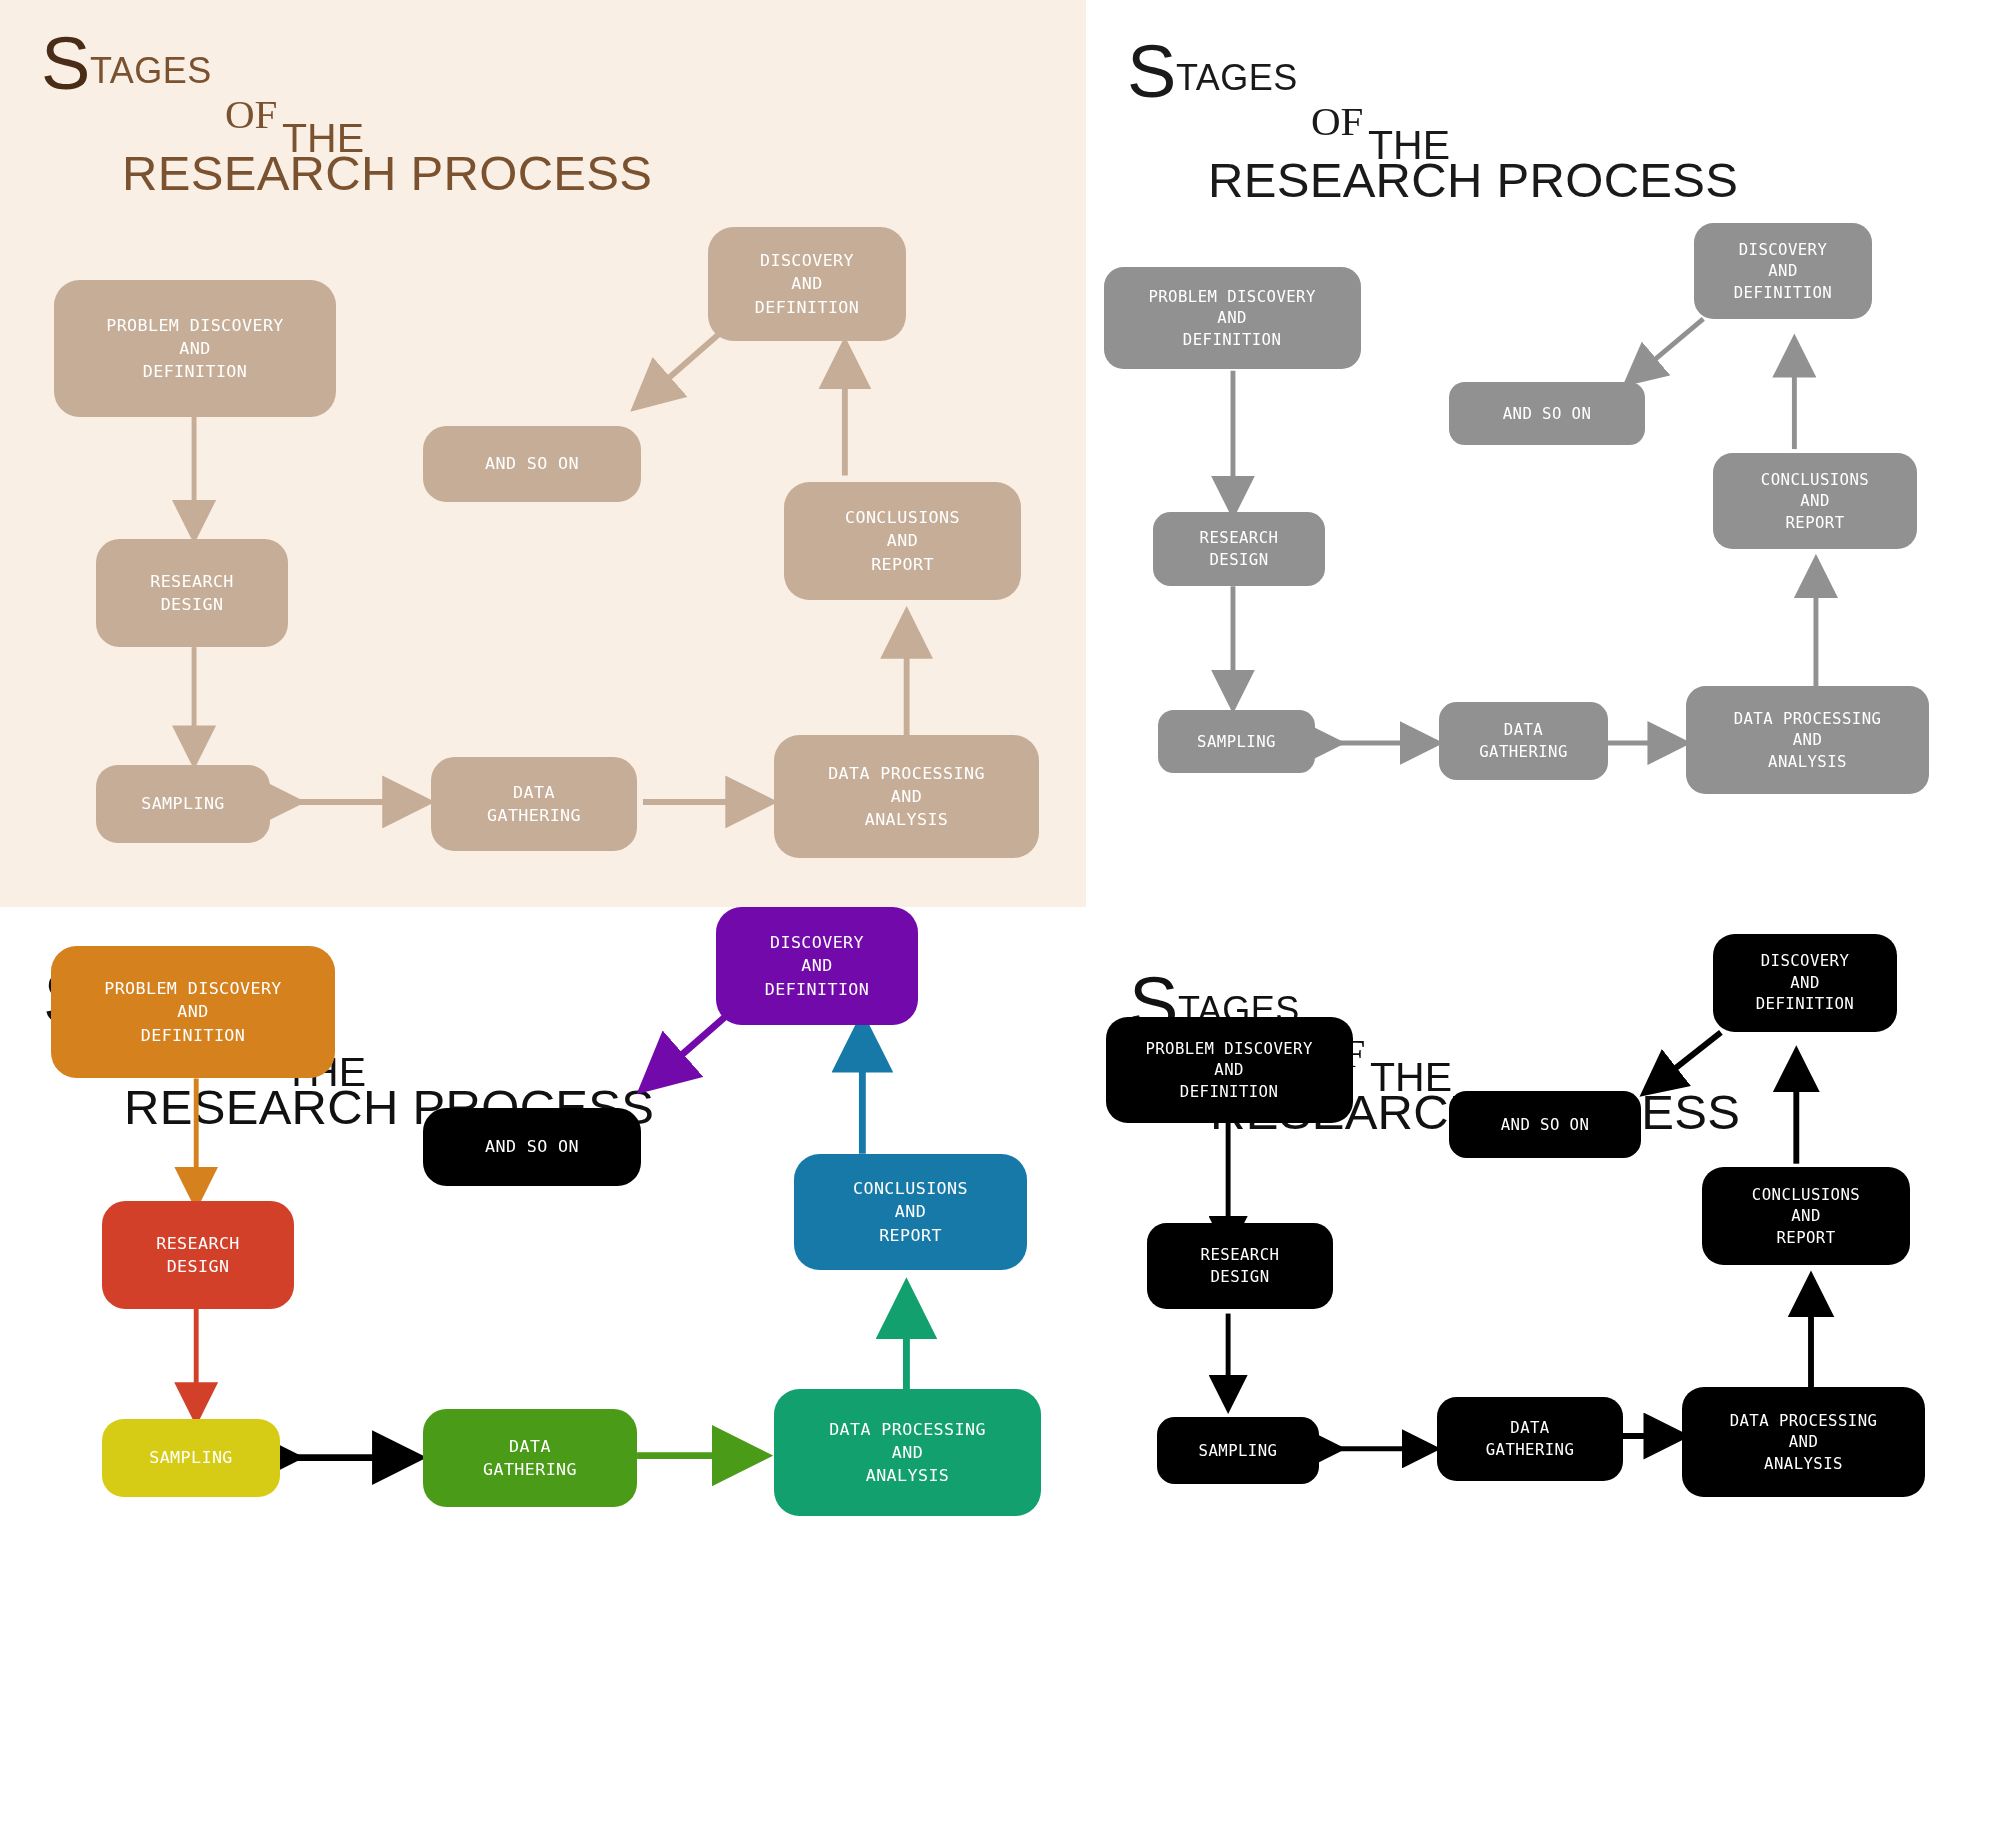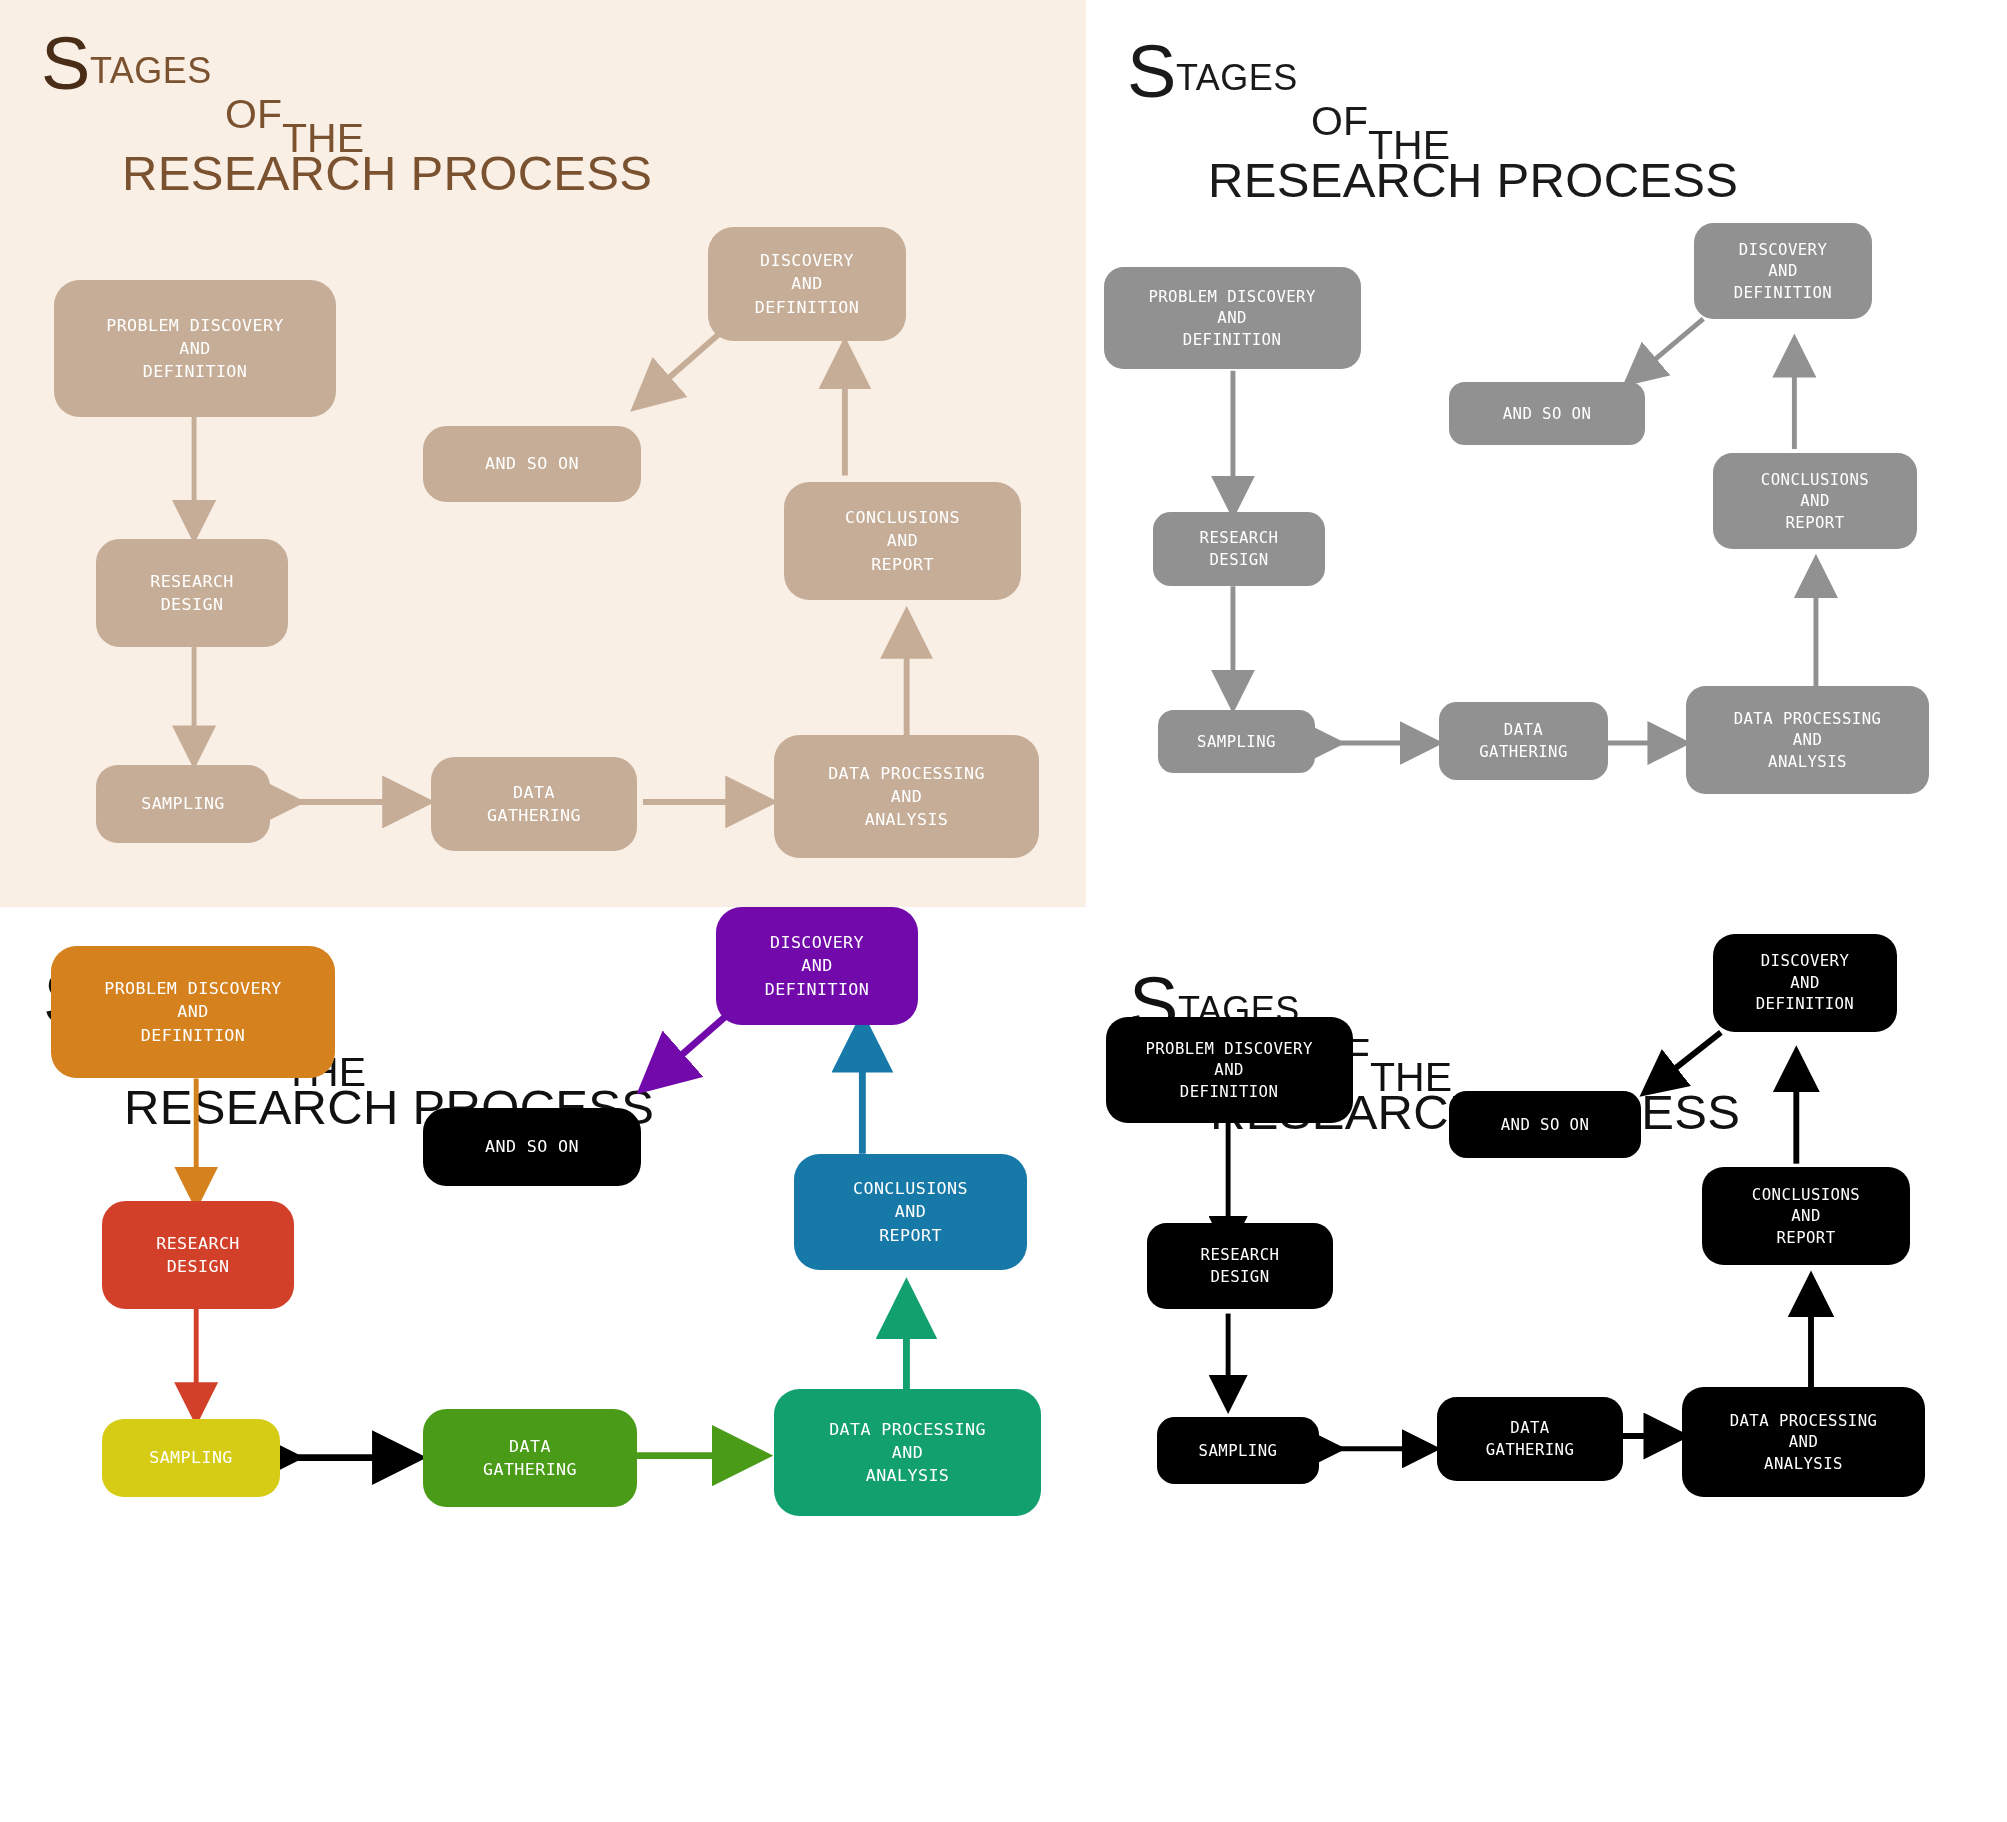--- a/index.html
+++ b/index.html
@@ -16,21 +16,21 @@
   #quad-1{left:0;top:0;width:1086px;height:907px;background:#faefe5;}
   #quad-2{left:1086px;top:0;width:921px;height:907px;background:#ffffff;}
   #quad-3{left:0;top:907px;width:1086px;height:915px;background:#ffffff;}
   #quad-4{left:1086px;top:907px;width:921px;height:915px;background:#ffffff;}
 
   
   .title{position:absolute;white-space:nowrap;line-height:1;}
   .title .l1{position:absolute;}
   .t-s{font-size:74px;letter-spacing:0px;}
   .t-tages{font-size:36px;letter-spacing:0.5px;}
-  .t-of{font-size:41px;}
+  .t-of{font-size:41px;font-family:Liberation Serif, serif;}
   .t-the{font-size:41px;}
   .t-rp{font-size:49px;letter-spacing:0.3px;}
 
   
   .node{
     position:absolute;
     display:flex;align-items:center;justify-content:center;
     text-align:center;
     color:#ffffff;
     font-family:"DejaVu Sans Mono", monospace;

